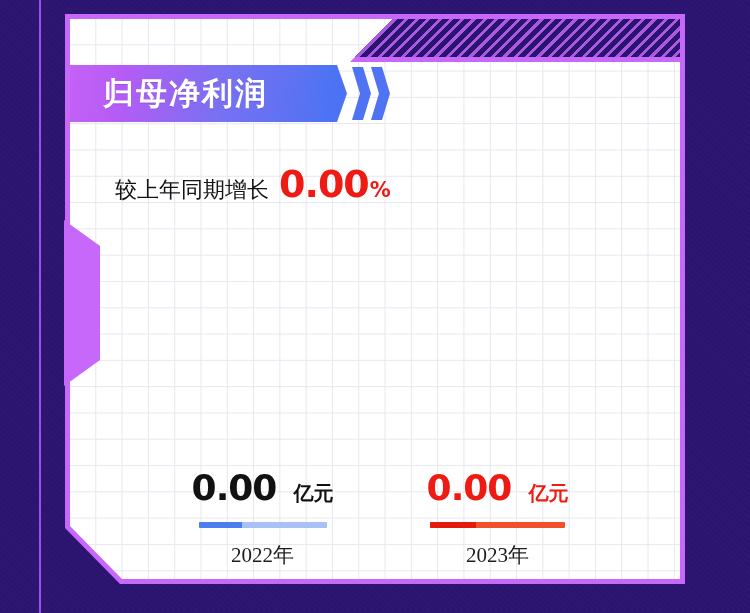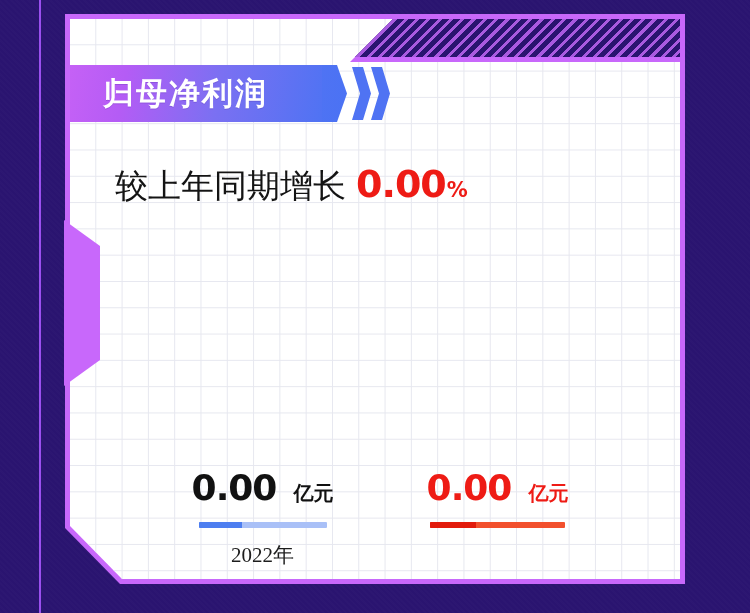--- a/index.html
+++ b/index.html
@@ -171,21 +171,21 @@
   
   #growth {
     position: absolute;
     left: 45px;
     top: 143px;
     display: flex;
     align-items: baseline;
     white-space: nowrap;
   }
   #growth-label {
-    font-size: 33px;
+    font-size: 22px;
     color: #141414;
     font-family: Liberation Sans, sans-serif;
     letter-spacing: 0px;
   }
   #growth-value {
     font-size: 38px;
     font-weight: 800;
     color: #ee1b15;
     font-family: "DejaVu Sans", "Liberation Sans", sans-serif;
     margin-left: 10px;
@@ -298,20 +298,21 @@
         </div>
 
         <div class="col curr">
           <div class="col-value">
             <span class="col-num">0.00</span>
             <span class="col-unit">亿元</span>
           </div>
           <div class="col-bar">
             <span class="seg"></span>
           </div>
+          <div class="col-label">2023年</div>
         </div>
 
       </div>
 
     </div>
   </div>
 
   <div id="left-tab"></div>
 
 </div>

